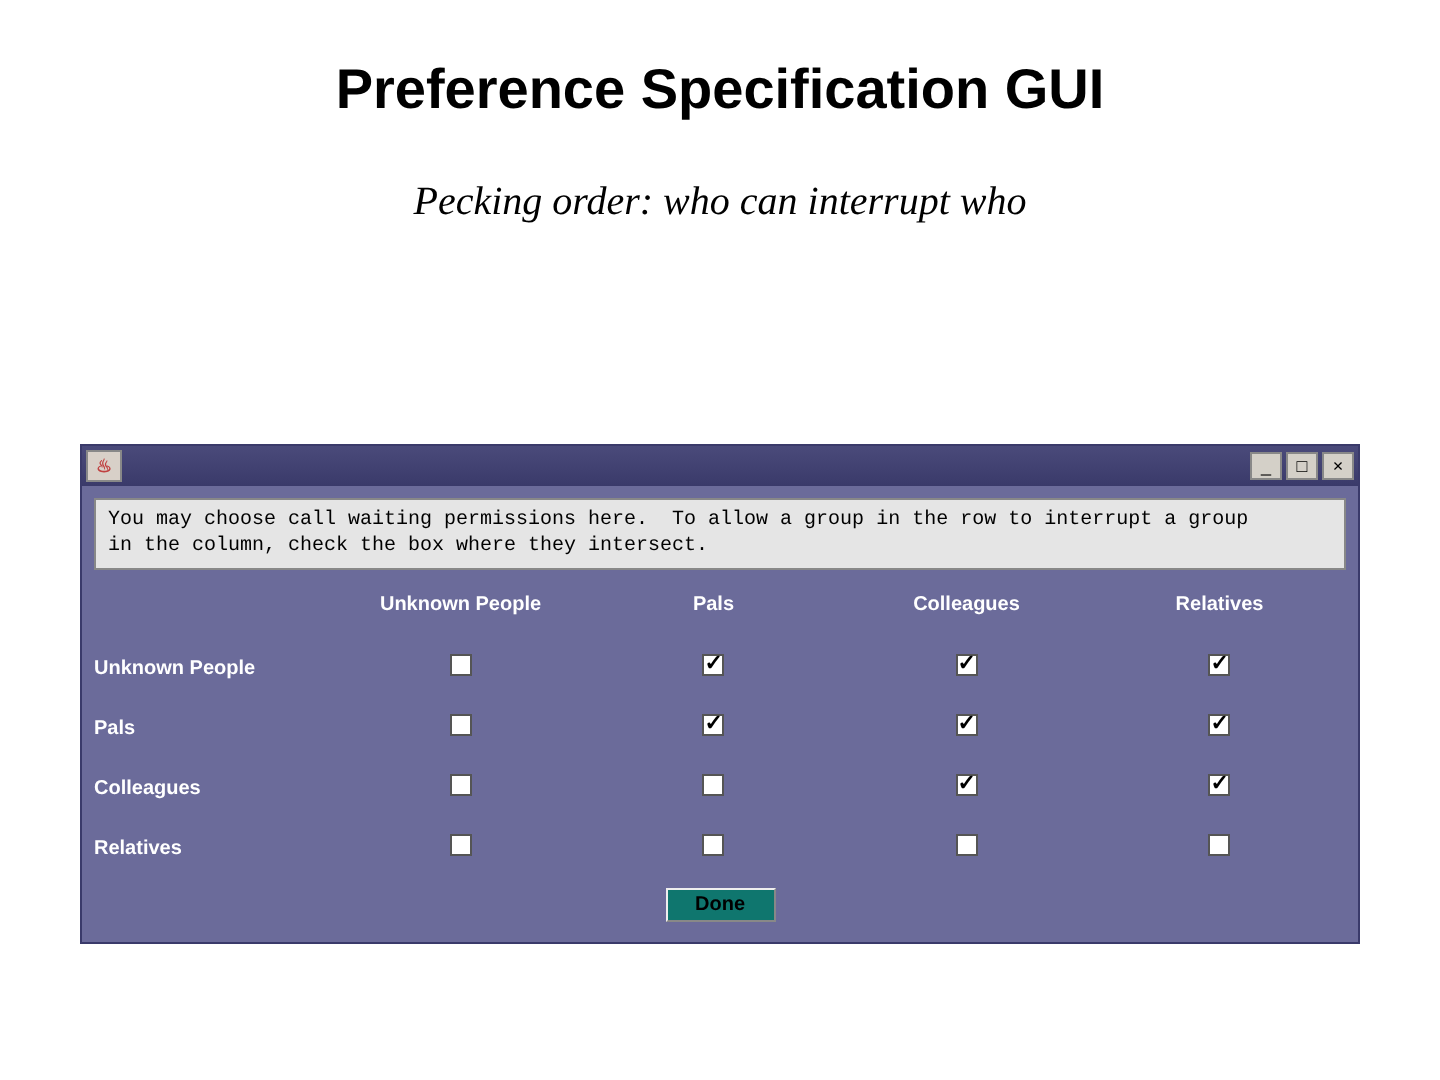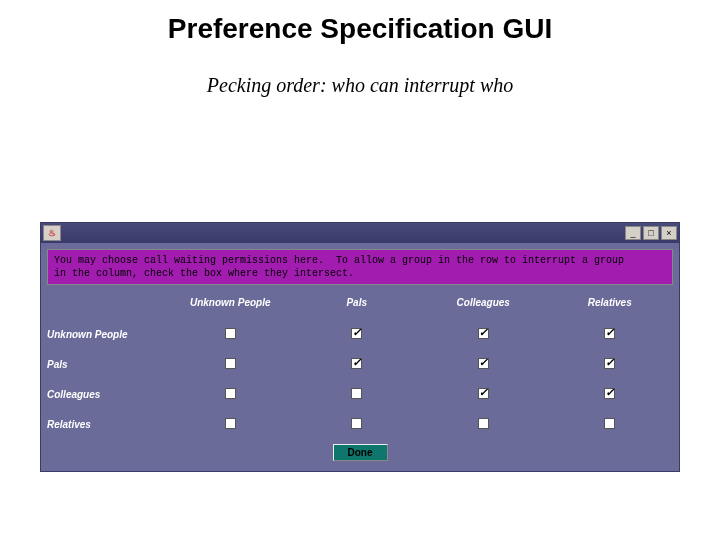--- a/index.html
+++ b/index.html
@@ -9,21 +9,21 @@
     background: #ffffff;
     font-family: Arial, sans-serif;
     position: relative;
   }
   .slide-title {
     text-align: center;
     font-family: "Comic Sans MS", cursive, sans-serif;
     font-weight: bold;
     font-size: 28px;
     color: #000;
-    margin-top: 12px;
+    margin-top: 28px;
     line-height: 1.2;
   }
   .subtitle {
     text-align: center;
     font-family: "Times New Roman", serif;
     font-style: italic;
     font-size: 20px;
     color: #000000;
     margin-top: 28px;
   }
@@ -59,36 +59,35 @@
     border: 1px solid #888;
     font-size: 9px;
     display: flex; align-items: center; justify-content: center;
     color: #000;
     cursor: pointer;
   }
   .content {
     padding: 6px;
   }
   .instructions {
-    background: #a21caf;
+    background: #e5e5e5;
     border: 1px solid #888;
     padding: 4px 6px;
     font-family: "Courier New", monospace;
     font-size: 10px;
     color: #000;
     line-height: 1.3;
     white-space: pre-wrap;
   }
   .grid {
     display: grid;
     grid-template-columns: 120px 1fr 1fr 1fr 1fr;
     margin-top: 8px;
     row-gap: 6px;
     align-items: center;
-    font-style: italic;
   }
   .col-head {
     text-align: center;
     font-size: 10px;
     font-weight: bold;
     color: #fff;
     padding: 4px 0 8px 0;
   }
   .row-head {
     font-size: 10px;

